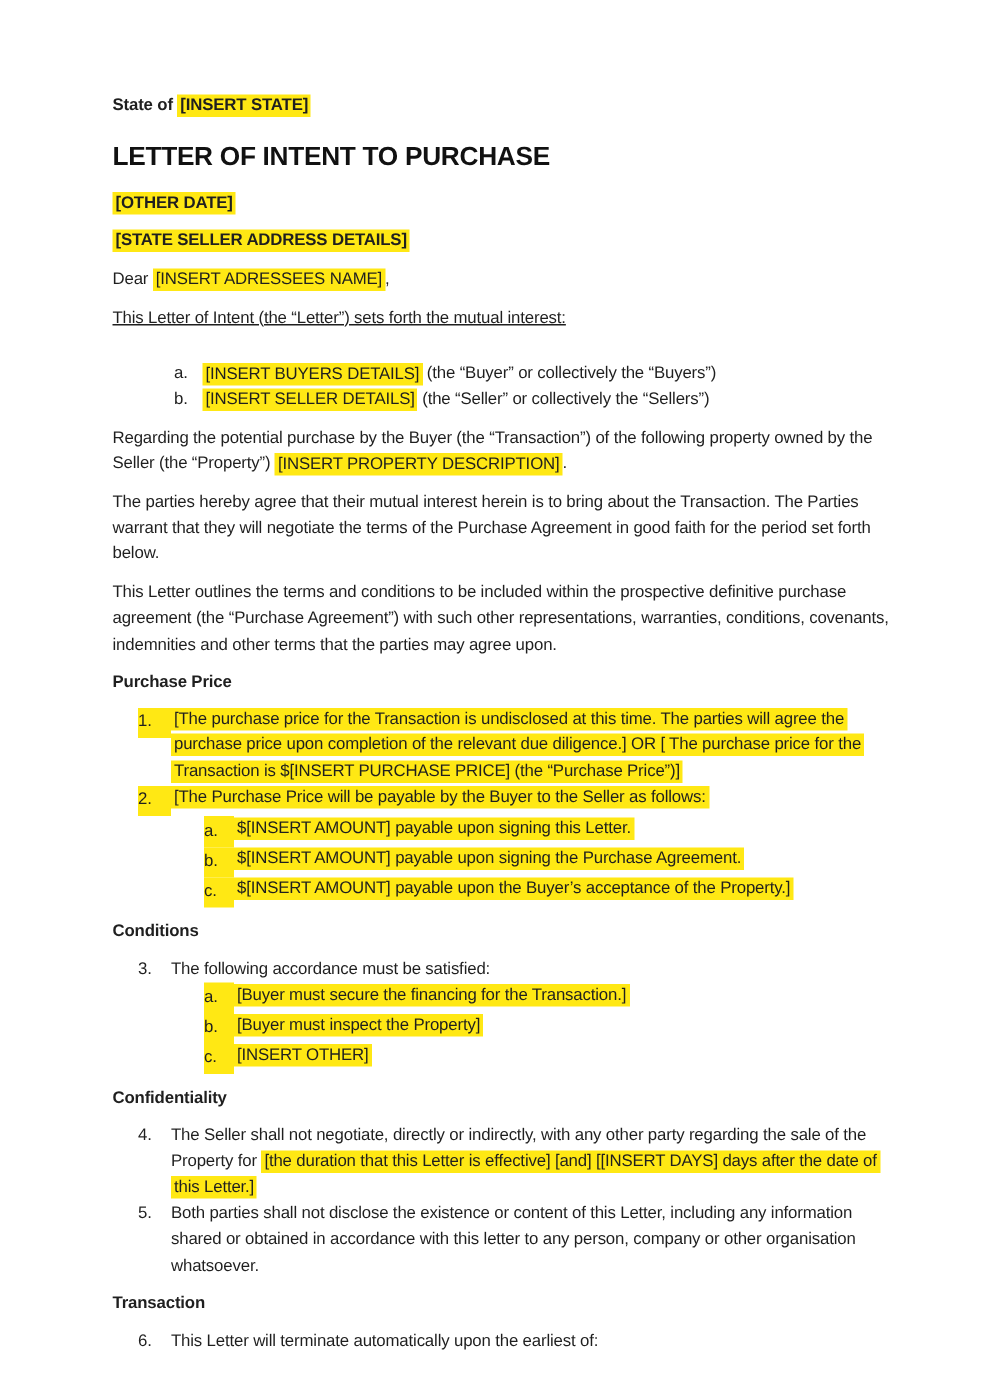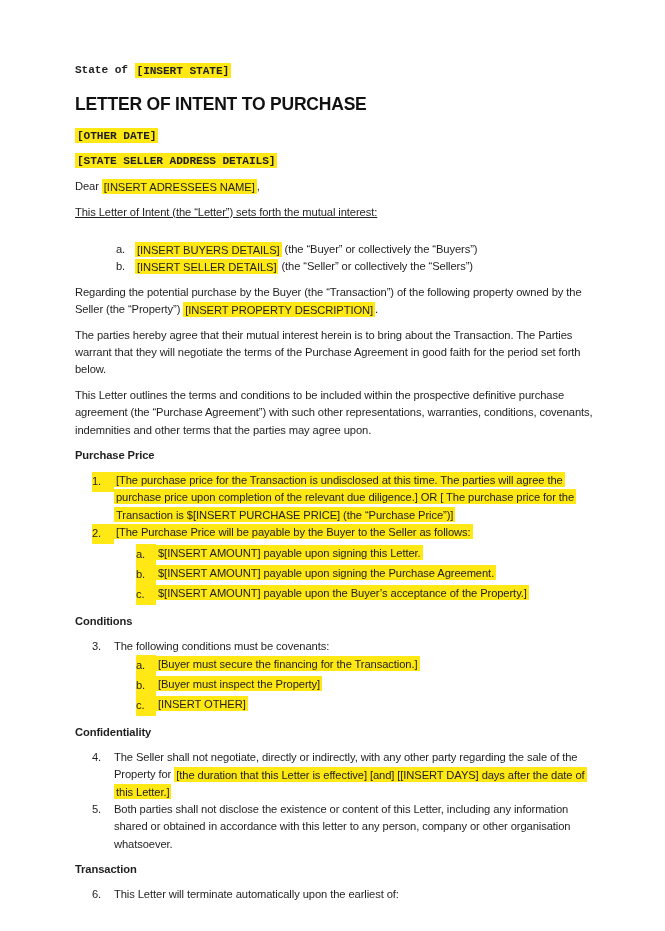--- a/index.html
+++ b/index.html
@@ -13,21 +13,21 @@
     background: var(--bg, #ffffff);
     padding: 62px 72px 0 75px;
     font-family: "Liberation Sans", sans-serif;
     font-size: 11.2px;
     line-height: 17.4px;
     letter-spacing: -0.1px;
     color: var(--fg, #1f1f1f);
   }
   .line, .para { margin: 0 0 8px 0; }
   .tight { margin-bottom: 20px; text-decoration: underline; }
-  .b { font-weight: bold; font-family: Liberation Mono, monospace; }
+  .b { font-weight: bold; }
   .title {
     font-size: 17.5px; line-height: 24px;
     font-weight: bold; 
     letter-spacing: -0.2px; color: #111;
     margin: 13px 0 11px 0;
   }
   .heading {
     font-weight: bold;
     margin: 0 0 7px 0;
   }
@@ -89,21 +89,21 @@
       </div>
       <div class="li n2">
         <span class="marker hl">c.</span>
         <span class="content"><span class="hl">$[INSERT AMOUNT] payable upon the Buyer’s acceptance of the Property.]</span></span>
       </div>
     </div>
     <div class="heading"><span>Conditions</span></div>
     <div class="list">
       <div class="li n1">
         <span class="marker">3.</span>
-        <span class="content"><span>The following conditions must be covenants:</span></span>
+        <span class="content"><span>The following accordance must be satisfied:</span></span>
       </div>
       <div class="li n2">
         <span class="marker hl">a.</span>
         <span class="content"><span class="hl">[Buyer must secure the financing for the Transaction.]</span></span>
       </div>
       <div class="li n2">
         <span class="marker hl">b.</span>
         <span class="content"><span class="hl">[Buyer must inspect the Property]</span></span>
       </div>
       <div class="li n2">

